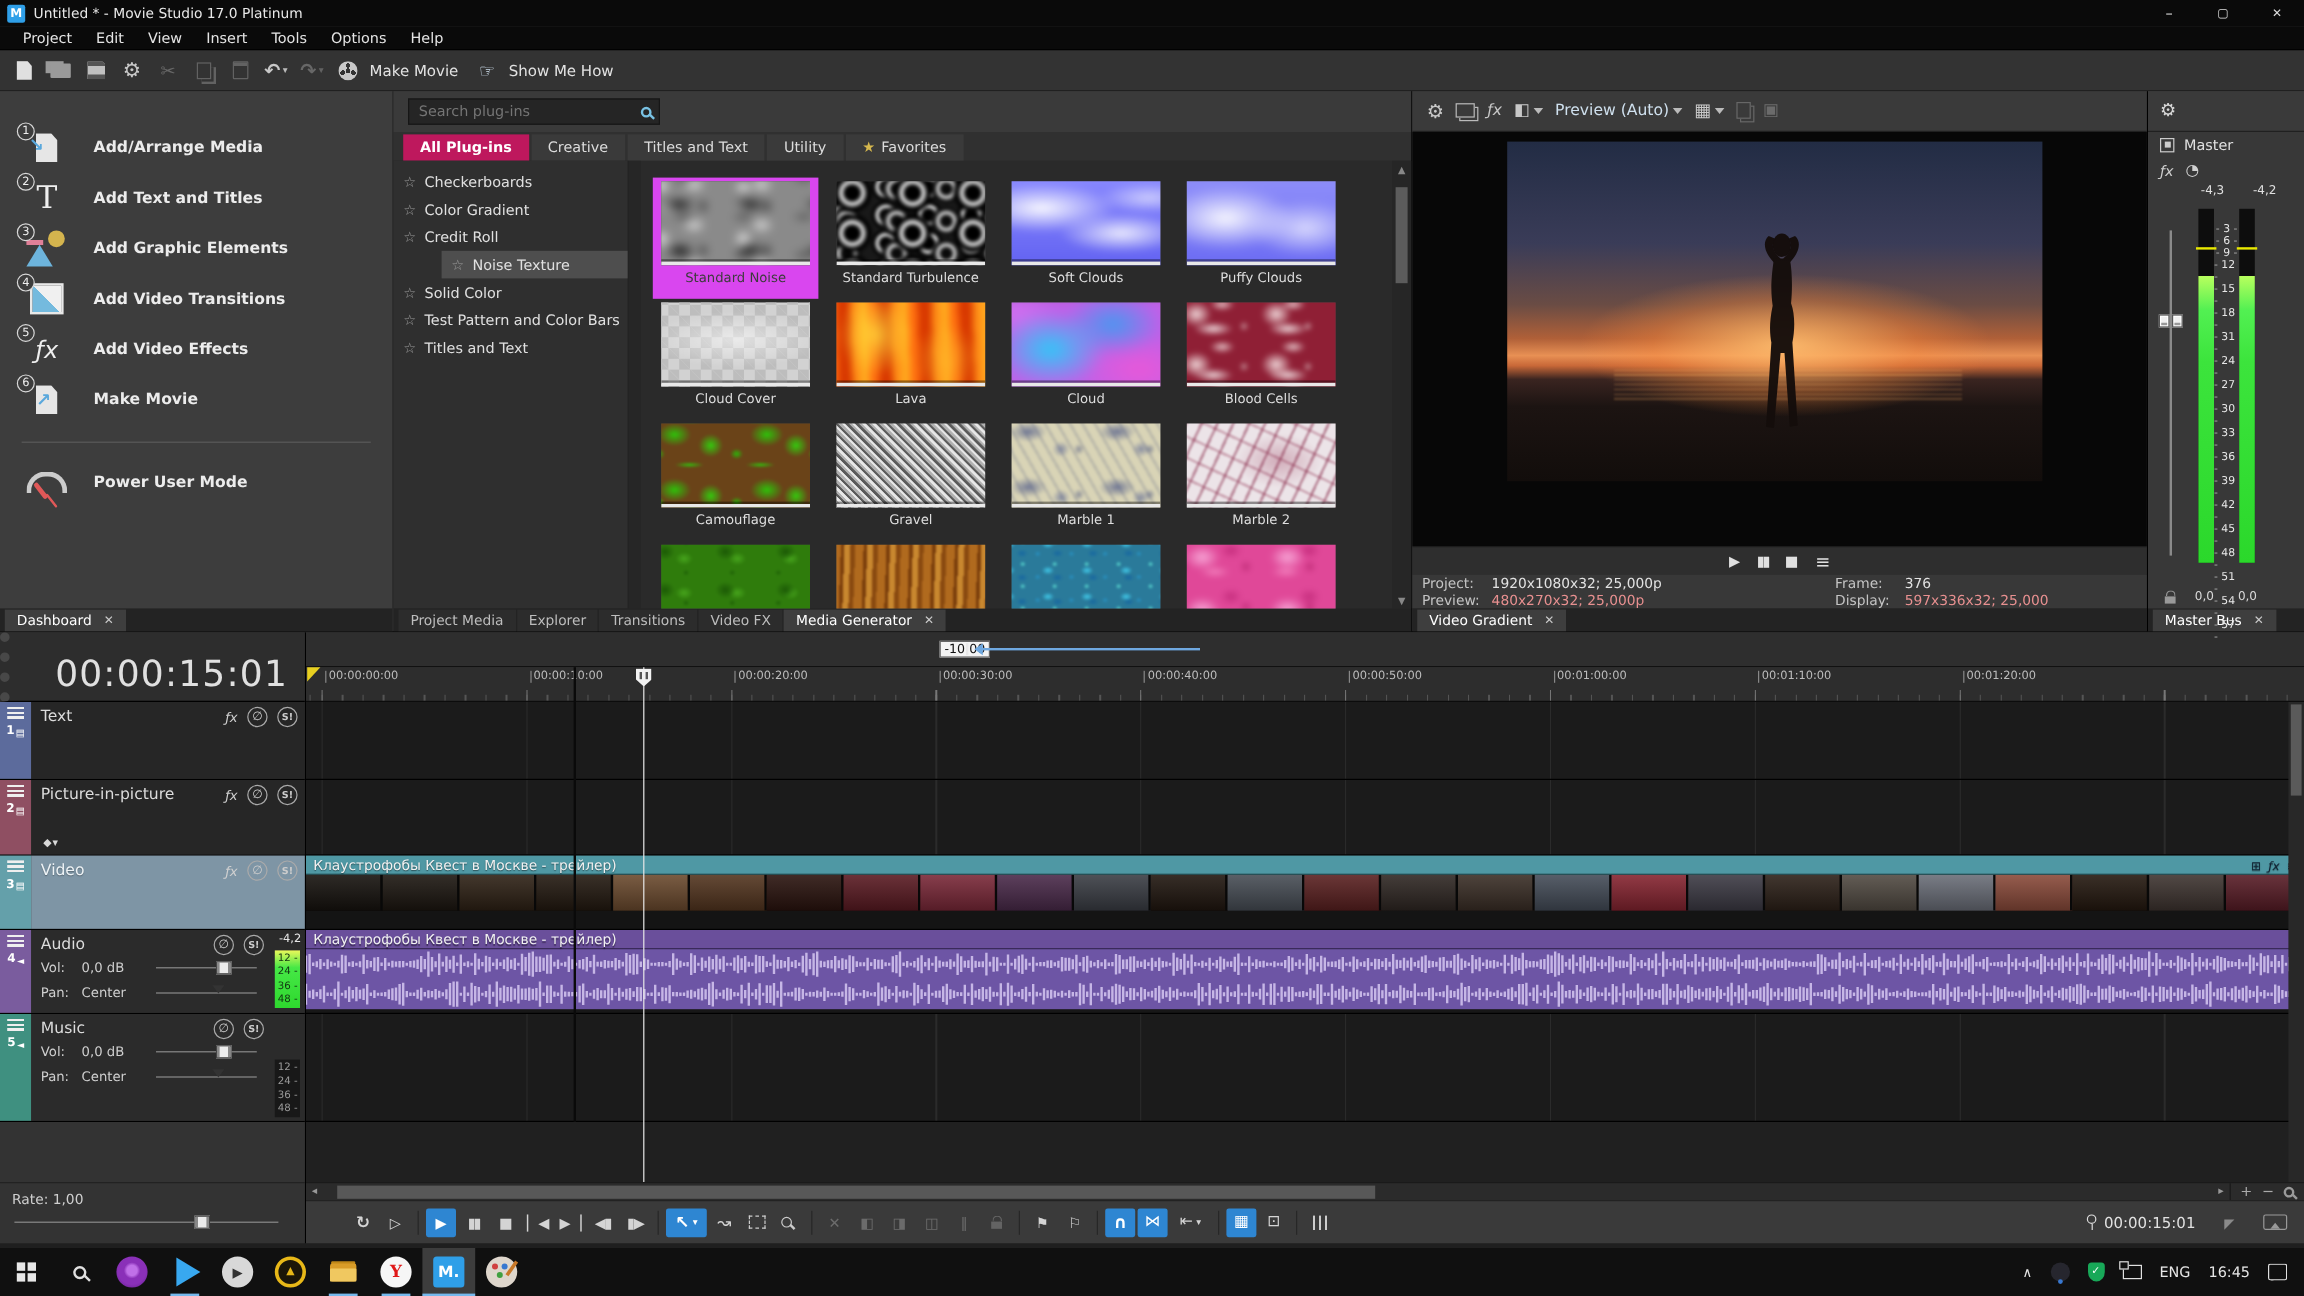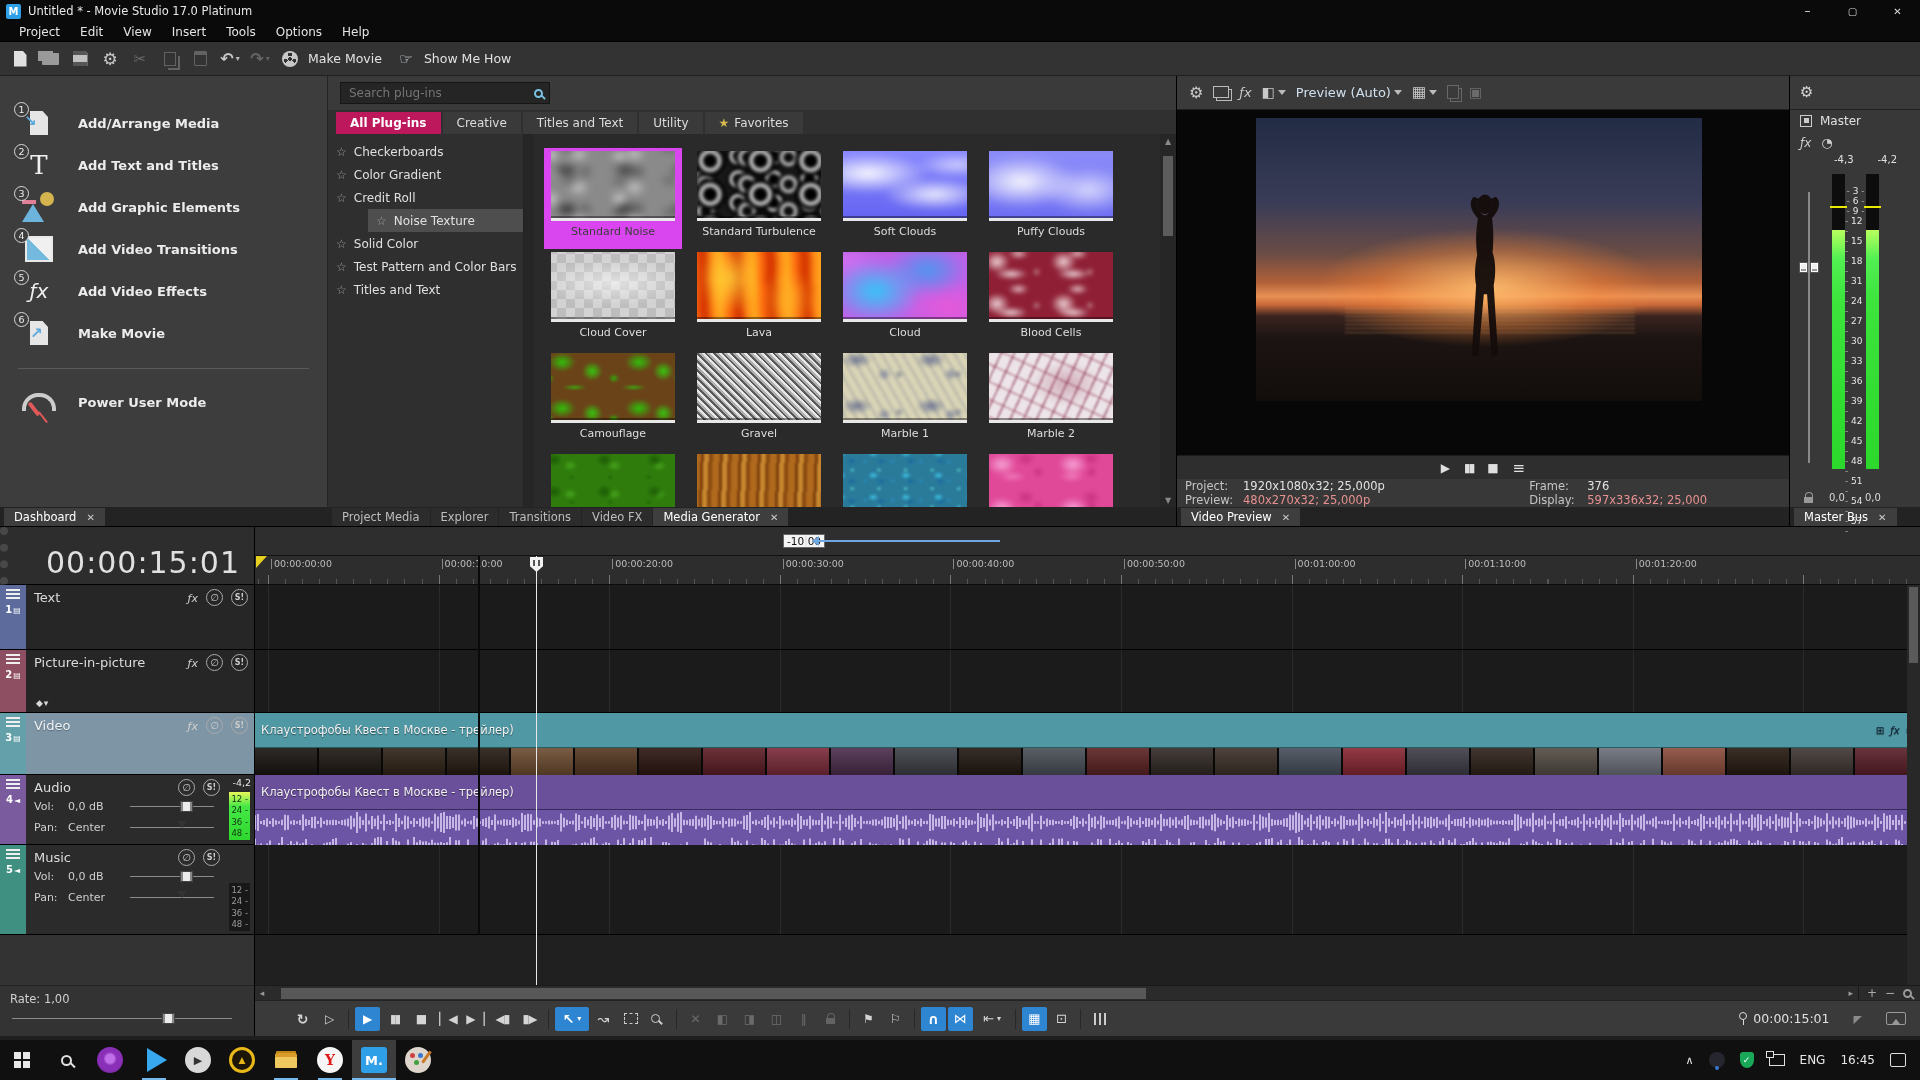--- a/index.html
+++ b/index.html
@@ -278,21 +278,21 @@
     background-size:100% 9px,100% 5px;background-position:13px 100%,13px 100%;background-repeat:repeat-x;}
   .rlabel{position:absolute;top:3px;left:calc(16px + var(--i)*170.6px);font-size:9.5px;color:#bdbdbd;border-left:1px solid #888;padding-left:2px;line-height:10px;}
   .start-marker{position:absolute;left:1px;top:0;width:0;height:0;border-top:12px solid #e8d020;border-right:11px solid transparent;z-index:2;}
   .ph-handle{position:absolute;left:275px;top:1px;width:13px;height:15px;background:#f2f2f2;z-index:4;
      clip-path:polygon(0 0,100% 0,100% 62%,50% 100%,0 62%);}
   .ph-handle::after{content:"";position:absolute;left:3px;top:3px;width:2px;height:6px;background:#555;box-shadow:5px 0 0 #555;}
   .trowlane{position:relative;border-bottom:1px solid #000;background:#1b1b1b;}
   .lane-grid{background-image:repeating-linear-gradient(90deg,rgba(255,255,255,.07) 0 1px,transparent 1px 170.6px);background-position:13px 0;}
   .r-text{height:65px;} .r-pip{height:63px;} .r-video{height:62px;background:#141414;}
   .r-audio{height:70px;background:#171717;} .r-music{height:90px;} .r-filler{height:50px;background:#202020;border-bottom:none;}
-  .clip-title-bar{height:35px;display:flex;align-items:center;padding-left:6px;font-size:11.5px;color:#f2f2f2;text-shadow:0 1px 1px rgba(0,0,0,.5);}
+  .clip-title-bar{height:16px;display:flex;align-items:flex-end;padding-left:6px;font-size:11.5px;color:#f2f2f2;text-shadow:0 1px 1px rgba(0,0,0,.5);}
   .clip-v .clip-title-bar{background:var(--c-clip_video,#4f98a4);border-bottom:1px solid #2a5a62;}
   .clip-v .ticons{margin-left:auto;margin-right:6px;display:flex;gap:6px;color:#123;font-size:10px;}
   .ticons .ic1::before{content:"⊞";} .ticons .ic2::before{content:"ƒx";font-style:italic;} .ticons .ic3::before{content:"≡";}
   .filmstrip{height:30px;display:flex;overflow:hidden;background:#0c0c0c;}
   .frame{flex:0 0 64px;border-right:2px solid #080808;background-image:linear-gradient(180deg,rgba(255,255,255,.10),rgba(0,0,0,.30));}
   .clip-a{position:absolute;inset:0;}
   .clip-a .clip-title-bar{background:var(--c-clip_audio,#6a4f9b);border-bottom:1px solid #3a2a5a;}
   .clip-a .waves{height:50px;background:#6d55a5;display:flex;flex-direction:column;gap:2px;padding:1px 0;}
   .clip-a svg{width:100%;height:23px;display:block;}
   .cursor-line{position:absolute;left:223px;top:29px;width:2px;height:379px;background:#0a0a0a;z-index:3;}
@@ -715,21 +715,21 @@
             <span class="lab">Preview:</span>
             <span class="val red">480x270x32; 25,000p</span>
           </span>
         <span class="cell">
             <span class="lab">Display:</span>
             <span class="val red">597x336x32; 25,000</span>
           </span>
       </div>
       <div class="panel-tabbar">
         <span class="ptab active">
-          <span>Video Preview</span>
+          <span>Video Gradient</span>
             <span class="x"></span>
         </span>
       </div>
     </div>
 
     <div class="master">
       <div class="m-toolbar">
           <span class="pvi pv-gear"></span>
         </div>
       <div class="m-head">

